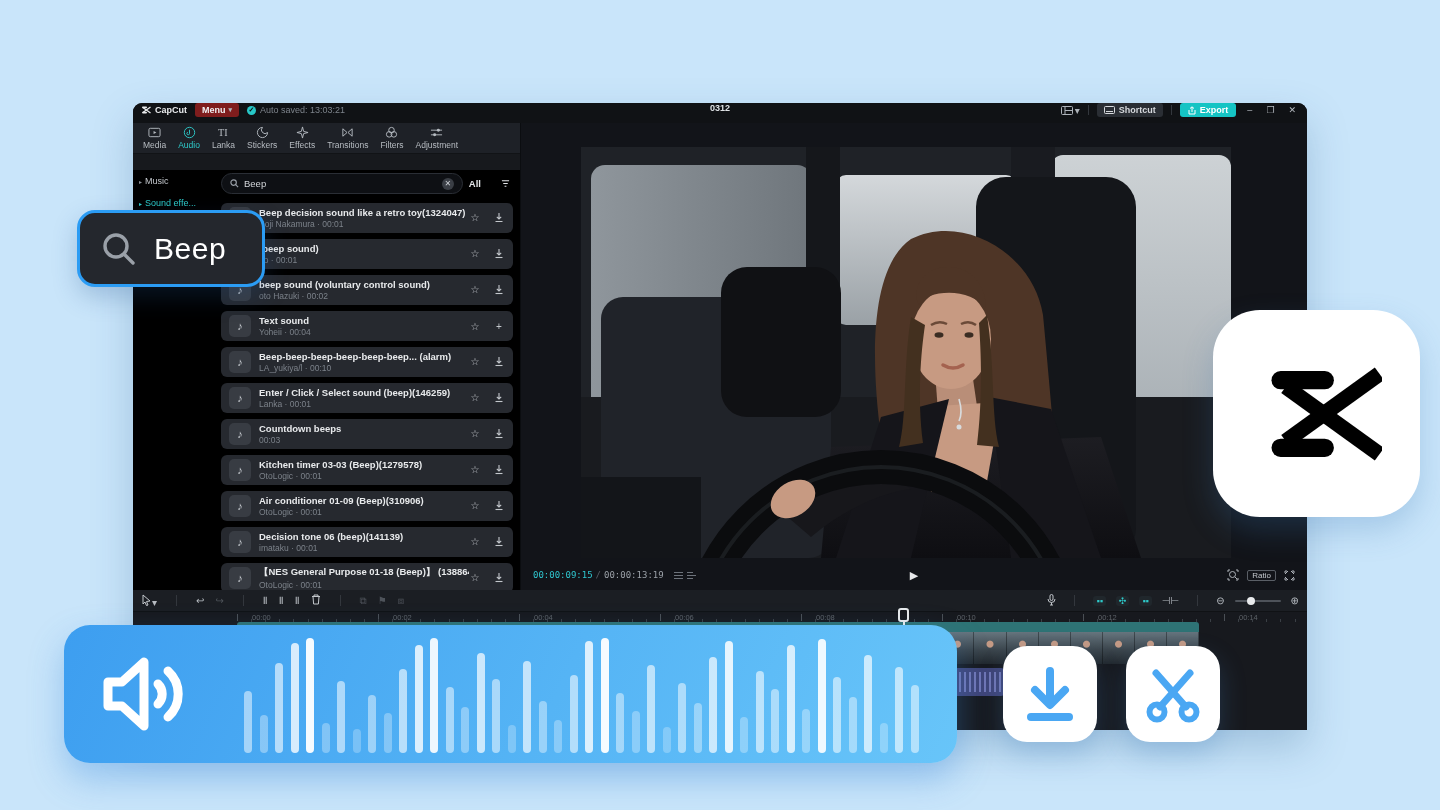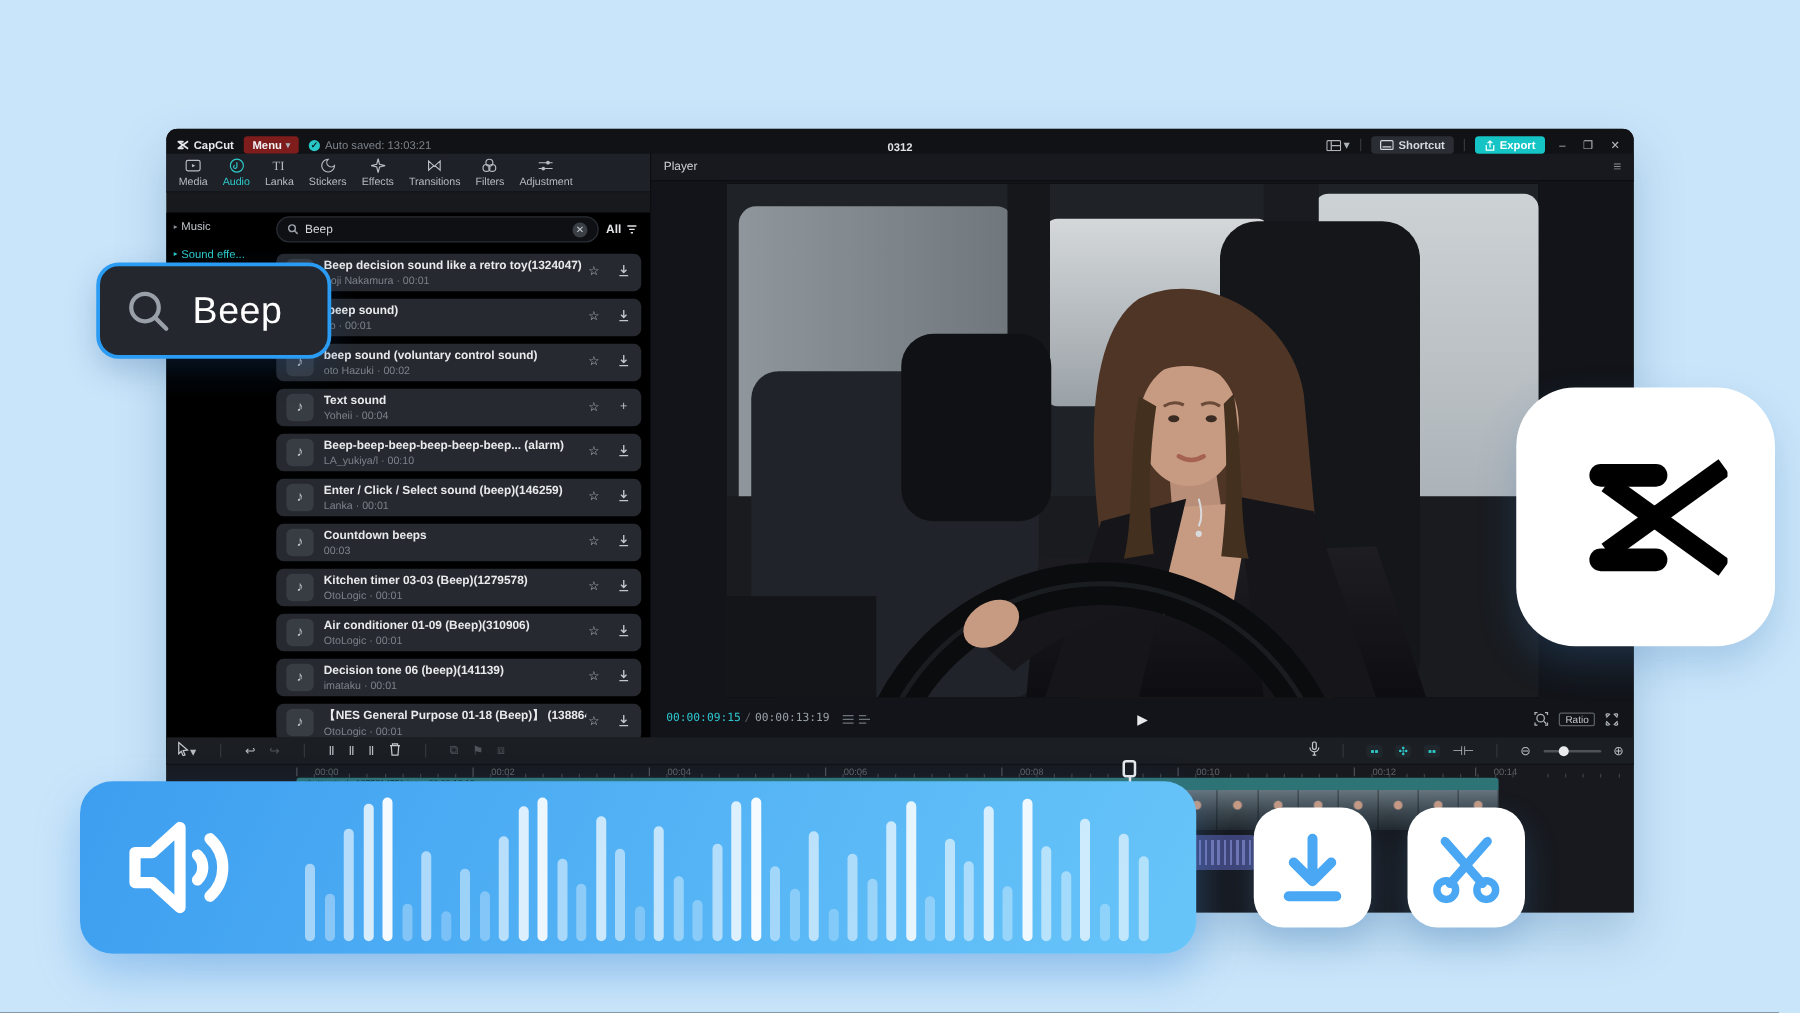--- a/index.html
+++ b/index.html
@@ -7,21 +7,21 @@
   body { font-family:"Liberation Sans", sans-serif; background:#c9e5fa; overflow:hidden; }
   .stage { position:relative; width:1440px; height:810px; background:#c9e5fa; }
 
   
   .win { position:absolute; left:133px; top:103px; width:1174px; height:627px;
          background:#17191d; border-radius:9px 9px 0 0; overflow:hidden;
          box-shadow:0 18px 40px rgba(40,90,140,.25); }
 
   
   .titlebar { position:absolute; left:0; top:0; width:1174px; height:20px; background:#101215;
-              display:flex; align-items:flex-end; color:#c7cbd0; font-size:9px;gap:38px; }
+              display:flex; align-items:flex-start; color:#c7cbd0; font-size:9px;gap:38px; }
   .tb-left { display:flex; align-items:center; gap:8px; padding-left:8px; flex:1; }
   .tb-logo { display:flex; align-items:center; gap:4px; color:#e8eaec; font-weight:bold; }
   .menu-btn { background:#7f1d1d; border-radius:3px; padding:2px 7px; font-weight:bold; color:#f0f1f3;
               display:flex; align-items:center; gap:3px; }
   .menu-caret { font-size:7px; color:#aeb3ba; }
   .autosave { display:flex; align-items:center; gap:4px; color:#7d838b; }
   .save-dot { width:9px; height:9px; border-radius:50%; background:#27c7c7; color:#0c1113; font-size:7px;
               display:flex; align-items:center; justify-content:center; font-weight:bold; }
   .tb-center { position:absolute; left:0; right:0; text-align:center; color:#dfe2e5; font-weight:bold; pointer-events:none; }
   .tb-right { display:flex; align-items:center; gap:8px; padding-right:8px; position:relative; z-index:2; }
@@ -47,21 +47,21 @@
   .side-item .tri { font-size:6px; color:#8a8f96; }
   .side-item.active { color:#2ecbcb; }
   .side-item.active .tri { color:#2ecbcb; }
 
   .list-col { position:absolute; left:82px; top:0; width:305px; height:100%; }
   .search-row { display:flex; align-items:center; gap:6px; padding:3px 6px 0 6px; }
   .search-input { flex:1; height:21px; background:#0e1014; border:1px solid #2a2e35; border-radius:11px;
                   display:flex; align-items:center; gap:5px; padding:0 8px; color:#d3d6da; font-size:9.5px; }
   .search-x { margin-left:auto; width:12px; height:12px; border-radius:50%; background:#3a3e45; color:#caced3;
               font-size:8px; display:flex; align-items:center; justify-content:center; }
-  .filter-all { display:flex; align-items:center; gap:4px; color:#e3e5e8; font-size:9.5px; font-weight:bold; padding-right:4px; }
+  .filter-all { display:flex; align-items:center; gap:20px; color:#e3e5e8; font-size:9.5px; font-weight:bold; padding-right:4px; }
 
   .audio-list { position:absolute; left:6px; top:33px; width:292px; }
   .arow { height:30px; border-radius:6px; background:#26292f; margin-bottom:6px;
           display:flex; align-items:center; padding:0 8px; }
   .arow-icon { width:22px; height:22px; border-radius:5px; background:#383c43; color:#c9cdd2;
                display:flex; align-items:center; justify-content:center; font-size:11px; flex:none; }
   .arow-text { margin-left:8px; overflow:hidden; flex:1; }
   .arow-title { font-size:9.5px; font-weight:bold; color:#e8eaec; white-space:nowrap; overflow:hidden; }
   .arow-meta { font-size:8.5px; color:#7c828a; margin-top:1px; white-space:nowrap; }
   .arow-actions { display:flex; gap:12px; color:#c3c7cc; font-size:10px; flex:none; }
@@ -454,24 +454,20 @@
 
   <div class="arow">
     <div class="arow-icon">♪</div>
 
   </div>
 </div>
       </div>
     </div>
 
     <div class="player">
-      <div class="player-head">
-        <span>Player</span>
-        <span class="player-burger">≡</span>
-      </div>
       <div class="video">
         <svg viewBox="0 0 650 411" preserveAspectRatio="none">
           <defs>
             <linearGradient id="gL" x1="0" y1="0" x2="1" y2="0">
               <stop offset="0" stop-color="#8f969c"></stop>
                 <stop offset="1" stop-color="#6f767c"></stop>
             </linearGradient>
             <linearGradient id="gC" x1="0" y1="0" x2="0" y2="1">
               <stop offset="0" stop-color="#d4d8db"></stop>
                 <stop offset="1" stop-color="#9aa1a6"></stop>
@@ -602,21 +598,21 @@
       </div>
 
       <div class="ruler" id="ruler">
           <span class="mt" style="left: 107px;">00:00</span>
           <span class="mt" style="left: 248px;">00:02</span>
           <span class="mt" style="left: 389px;">00:04</span>
           <span class="mt" style="left: 530px;">00:06</span>
           <span class="mt" style="left: 671px;">00:08</span>
           <span class="mt" style="left: 812px;">00:10</span>
           <span class="mt" style="left: 953px;">00:12</span>
-          <span class="mt" style="left: 1050px;">00:14</span>
+          <span class="mt" style="left: 1094px;">00:14</span>
           <span class="tick" style="left: 118.1px;"></span>
           <span class="tick" style="left: 132.2px;"></span>
           <span class="tick" style="left: 146.3px;"></span>
           <span class="tick" style="left: 160.4px;"></span>
           <span class="tick" style="left: 174.5px;"></span>
           <span class="tick" style="left: 188.6px;"></span>
           <span class="tick" style="left: 202.7px;"></span>
           <span class="tick" style="left: 216.8px;"></span>
           <span class="tick" style="left: 230.9px;"></span>
           <span class="tick" style="left: 245px;"></span>

